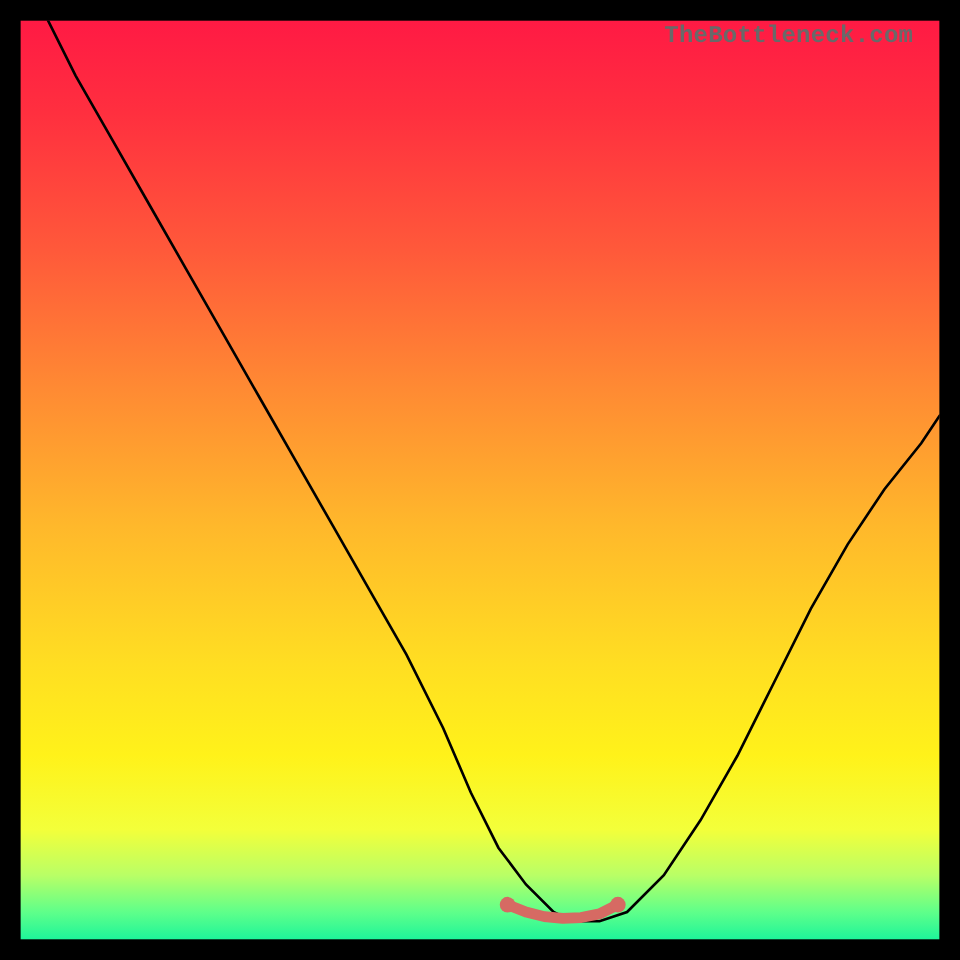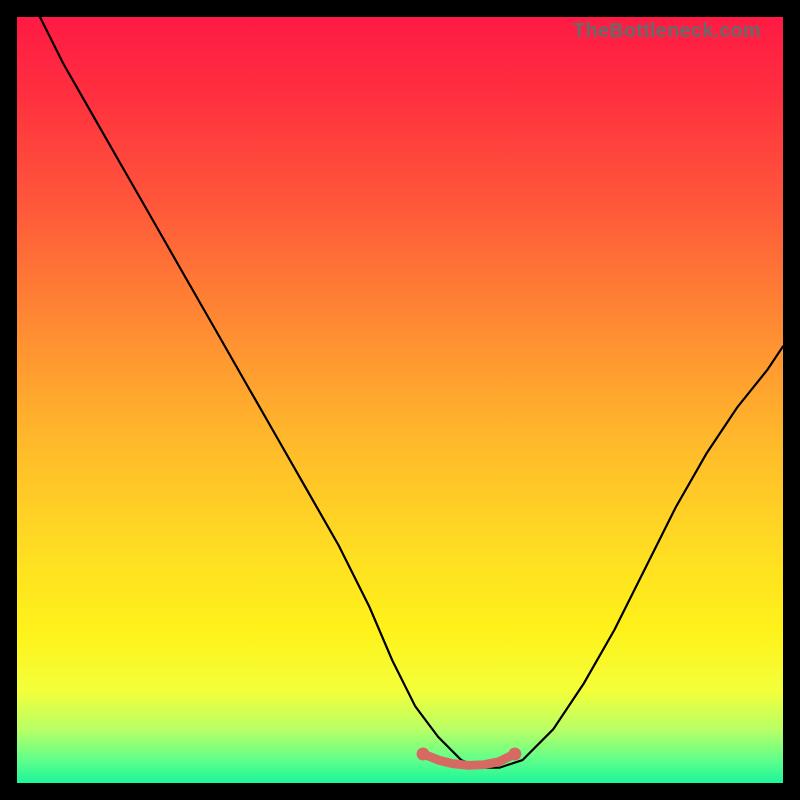--- a/index.html
+++ b/index.html
@@ -27,20 +27,21 @@
     height: 766px;
   }
   .watermark {
     position: absolute;
     top: 2px;
     right: 22px;
     font-size: 20px;
     font-weight: 600;
     color: #696969;
     letter-spacing: 0.2px;
+    font-family: Liberation Mono, monospace;
   }
   svg {
     display: block;
   }
 </style>
 </head>
 <body>
 
 <div class="frame">
 

